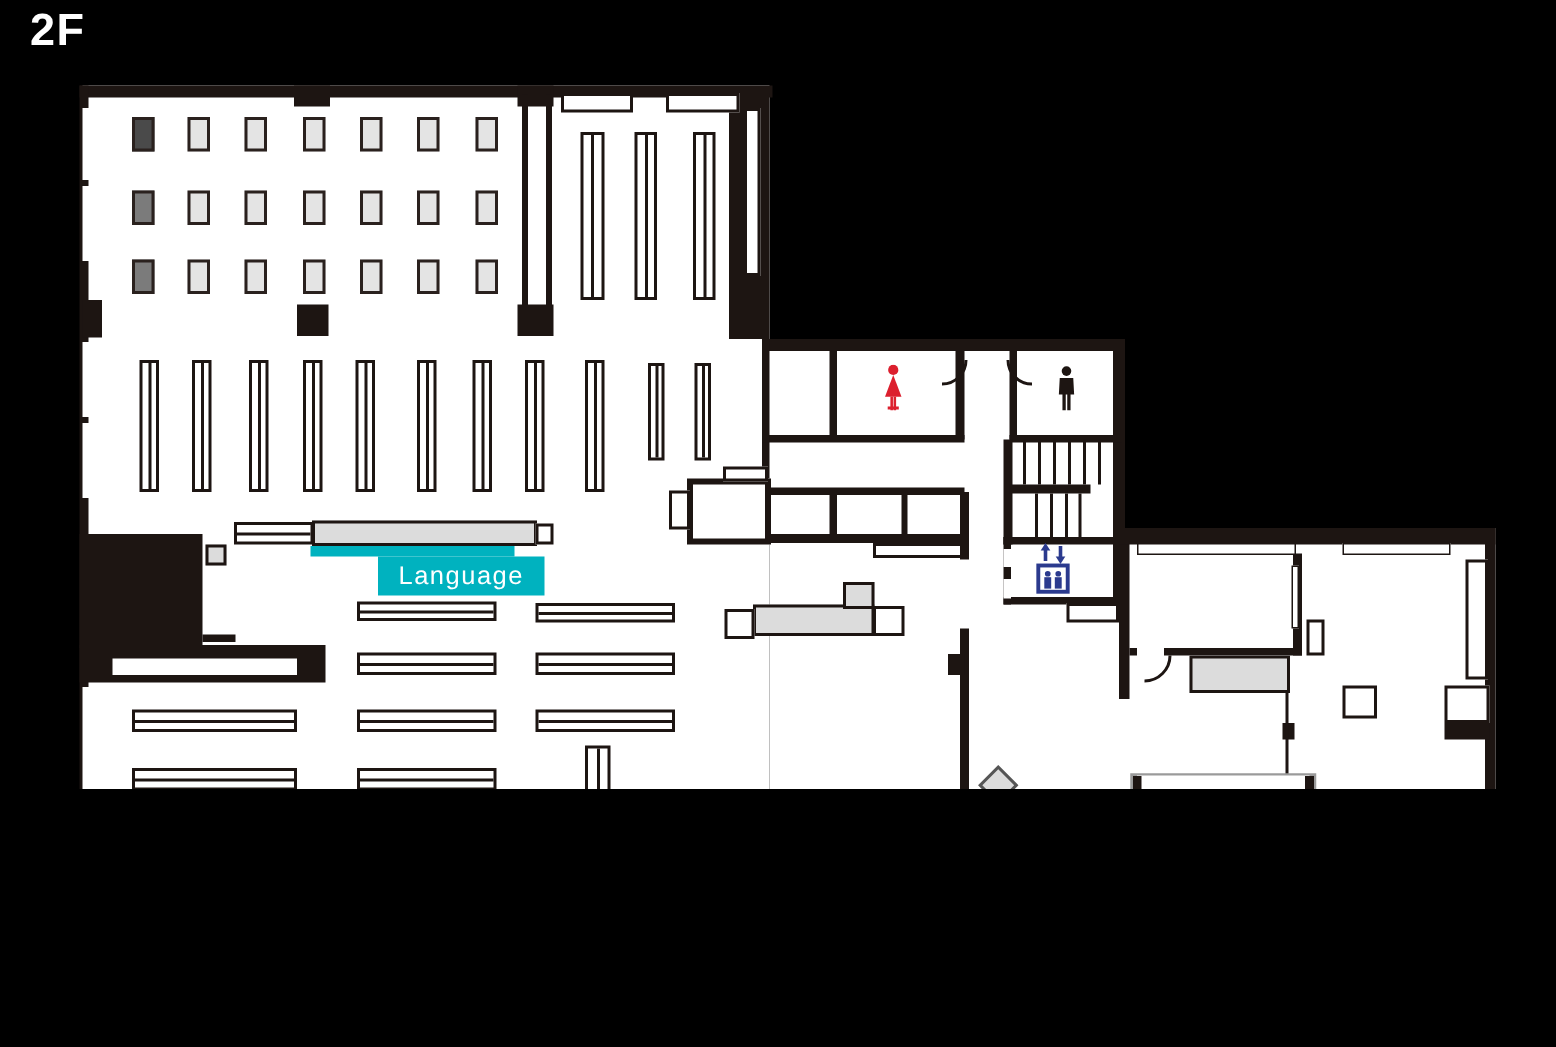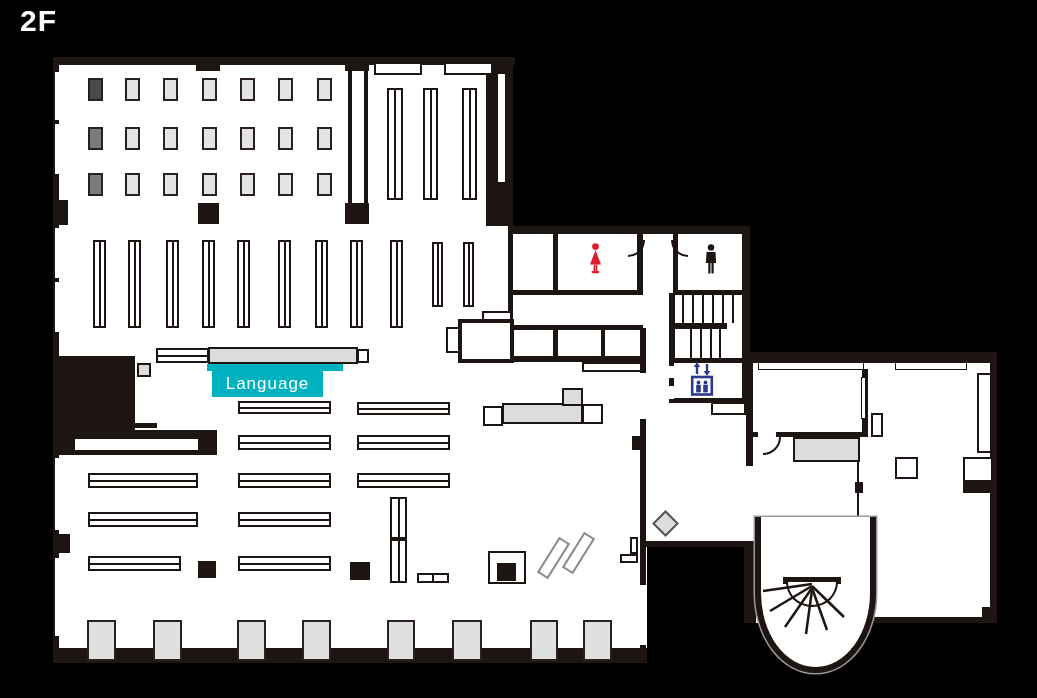--- a/index.html
+++ b/index.html
@@ -1,16 +1,16 @@
 <!DOCTYPE html>
 <html style="--teal: #00b2bf;"><head>
 <meta charset="utf-8">
 <style>
   html,body{margin:0;padding:0;background:#000;}
-  #stage{position:relative;width:1037px;height:698px;background:#000;overflow:hidden;
+  #stage{position:relative;width:1037px;height:526px;background:#000;overflow:hidden;
          font-family:"Liberation Sans",sans-serif;}
   #stage div{position:absolute;box-sizing:border-box;}
   .floor{background:#fff;}
   .wall{background:#1d1512;}
   .slit{background:#fff;}
   .winslit{background:#fff;border:1.5px solid #1d1512;}
   .obox{background:#fff;border:2.5px solid #1d1512;}
   .obox2{background:#fff;border:2px solid #1d1512;}
   .thickbox{background:#fff;border:4px solid #1d1512;}
   .cell{border:2px solid #2a211e;}
@@ -259,14 +259,14 @@
       <polygon points="18,14 14.8,9 21.2,9" fill="currentColor"></polygon>
       <rect x="3.2" y="15" width="19.6" height="17.5" fill="none" stroke="currentColor" stroke-width="2.6"></rect>
       <circle cx="9.5" cy="20.5" r="1.9" fill="currentColor"></circle>
       <rect x="7.2" y="22.8" width="4.6" height="7.6" fill="currentColor"></rect>
       <circle cx="16.5" cy="20.5" r="1.9" fill="currentColor"></circle>
       <rect x="14.2" y="22.8" width="4.6" height="7.6" fill="currentColor"></rect>
     </svg>
   </div>
 
   <div id="floor-label">2F</div>
-  <div id="language-label" style="background: rgb(0, 178, 191);">Language</div>
+  <div id="language-label" style="background: rgb(0, 178, 191); margin-left: 40px;">Language</div>
 </div>
 
 </body></html>

